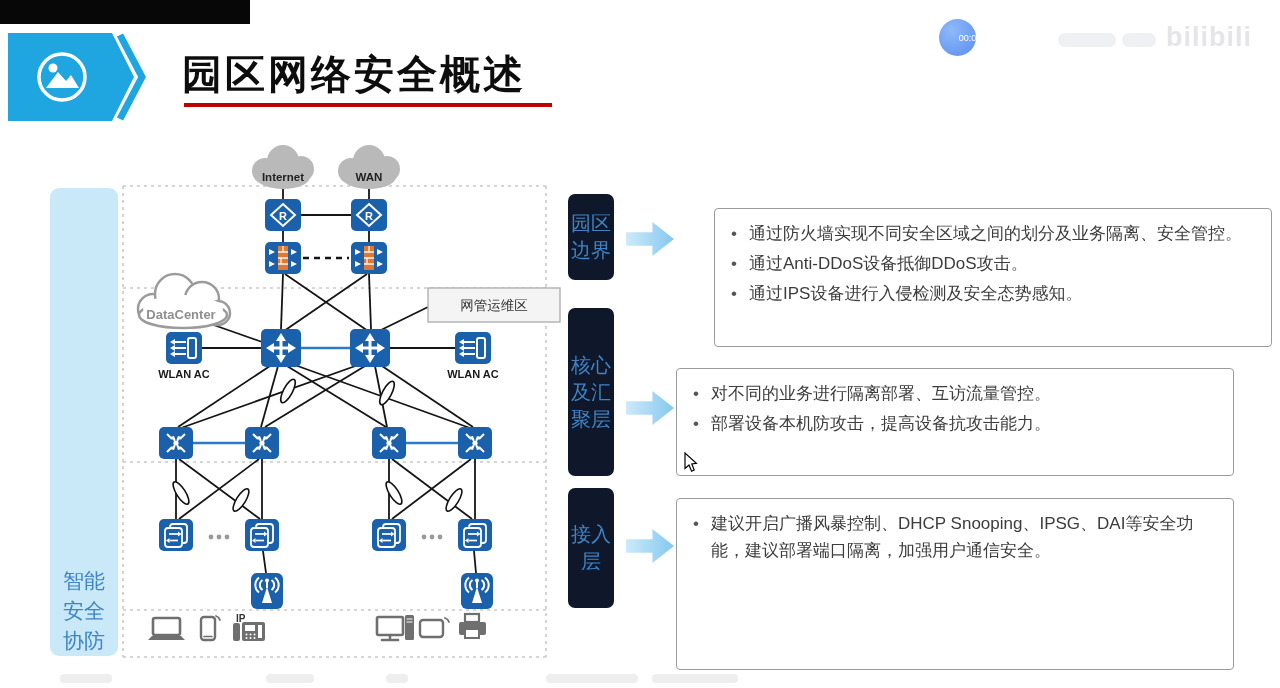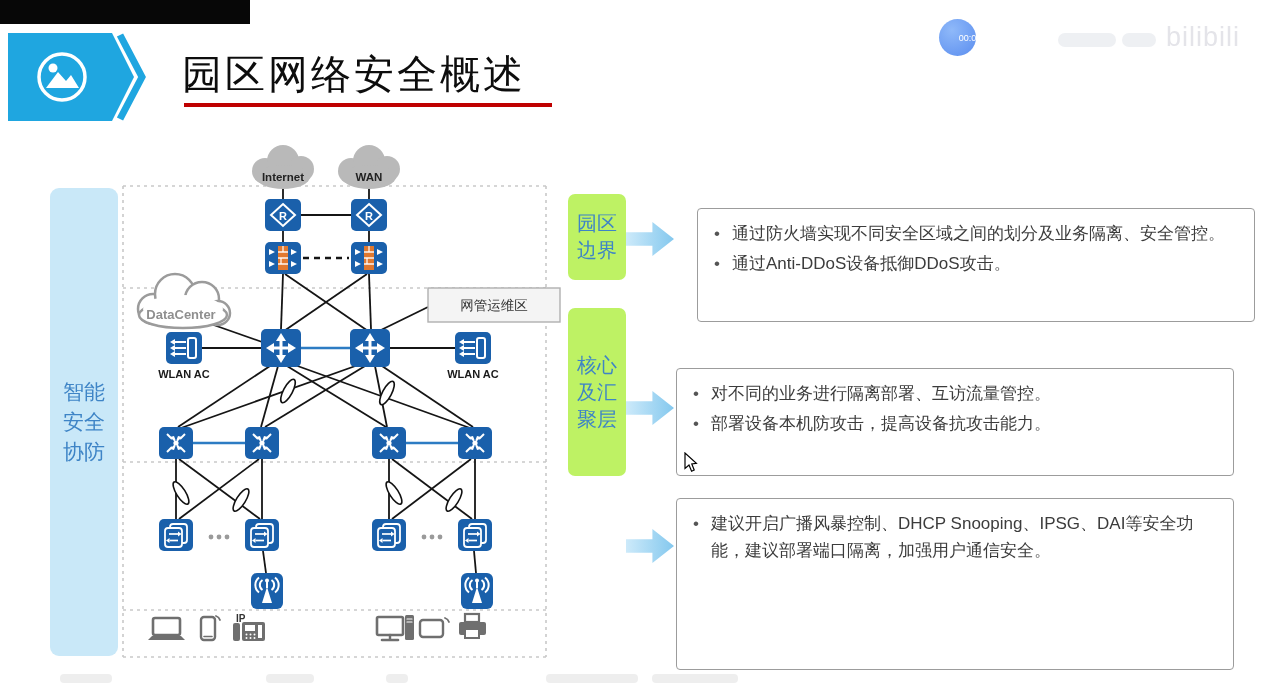--- a/index.html
+++ b/index.html
@@ -3,39 +3,39 @@
 <meta charset="utf-8">
 <style>
   html,body{margin:0;padding:0;background:#fff;}
   #stage{position:relative;width:1280px;height:688px;background:#fff;overflow:hidden;
          font-family:"Liberation Sans","DejaVu Sans",sans-serif;}
   .abs{position:absolute;}
   .pre{white-space:pre-line;}
 
   
   #black-bar{left:0;top:0;width:250px;height:24px;background:#070707;}
-  #page-title{left:182px;top:50px;font-size:40px;font-weight:400;color:#0d0d0d;
+  #page-title{left:182px;top:50px;font-size:40px;font-weight:700;color:#0d0d0d;
               letter-spacing:3px;line-height:48px;}
   #title-underline{left:184px;top:103px;width:368px;height:4px;background:#bf0000;}
 
   
   #timer{left:939px;top:19px;width:37px;height:37px;border-radius:50%;
          background:radial-gradient(circle at 35% 30%,#8fb9f9,#5a8def);
          display:flex;align-items:center;justify-content:center;}
   #timer span{color:#fff;font-size:9px;letter-spacing:0;margin-left:25px;}
-  #watermark{left:1166px;top:22px;font-size:27px;font-weight:normal;color:#e4e4e9;letter-spacing:1px;}
+  #watermark{left:1166px;top:22px;font-size:27px;font-weight:bold;color:#e4e4e9;letter-spacing:1px;}
   .smudge{background:#eef0f3;border-radius:7px;}
 
   
   #sidebar{left:50px;top:188px;width:68px;height:468px;background:#c9e8f8;border-radius:9px;
-           display:flex;align-items:center;justify-content:center;}
+           display:flex;align-items:flex-end;justify-content:center;}
   #sidebar span{color:#3e84c6;font-size:21px;line-height:30px;text-align:center;}
 
   
-  .layer-label{width:58px;background:#bef264;border-radius:7px;
+  .layer-label{width:46px;background:#0f172a;border-radius:7px;
                display:flex;align-items:center;justify-content:center;}
   .layer-label span{color:#3e84c6;font-size:20px;line-height:27px;text-align:center;}
   .flow-arrow{width:48px;height:34px;
       background:linear-gradient(90deg,#cdeafa,#84c8ee);
       clip-path:polygon(0 30%,55% 30%,55% 0,100% 50%,55% 100%,55% 70%,0 70%);}
   .note-box{width:558px;background:#fff;border:1.5px solid #9c9c9c;border-radius:4px;
             box-sizing:border-box;padding:8px 12px 6px 8px;}
   .note-box ul{margin:0;padding:0;list-style:none;}
   .note-box li{position:relative;color:#3c3c3c;font-size:17px;line-height:27px;
                padding-left:26px;margin:3px 0;}
@@ -322,29 +322,34 @@
 
   <div class="abs layer-label" style="left:568px;top:194px;height:86px">
     <span class="pre">园区
 边界</span>
   </div>
   <div class="abs layer-label" style="left:568px;top:308px;height:168px">
     <span class="pre">核心
 及汇
 聚层</span>
   </div>
+  <div class="abs layer-label" style="left:568px;top:488px;height:120px">
+    <span class="pre">接入
+层</span>
+  </div>
 
   <div class="abs flow-arrow" style="left:626px;top:222px"></div>
   <div class="abs flow-arrow" style="left:626px;top:391px"></div>
   <div class="abs flow-arrow" style="left:626px;top:529px"></div>
 
-  <div class="abs note-box" style="left:697px;top:208px;height:114px">
+  <div class="abs note-box" style="left:714px;top:208px;height:139px">
     <ul>
       <li>通过防火墙实现不同安全区域之间的划分及业务隔离、安全管控。</li>
       <li>通过Anti-DDoS设备抵御DDoS攻击。</li>
+      <li>通过IPS设备进行入侵检测及安全态势感知。</li>
     </ul>
   </div>
   <div class="abs note-box" style="left:676px;top:368px;height:108px">
     <ul>
       <li>对不同的业务进行隔离部署、互访流量管控。</li>
       <li>部署设备本机防攻击，提高设备抗攻击能力。</li>
     </ul>
   </div>
   <div class="abs note-box" style="left:676px;top:498px;height:172px">
     <ul>

